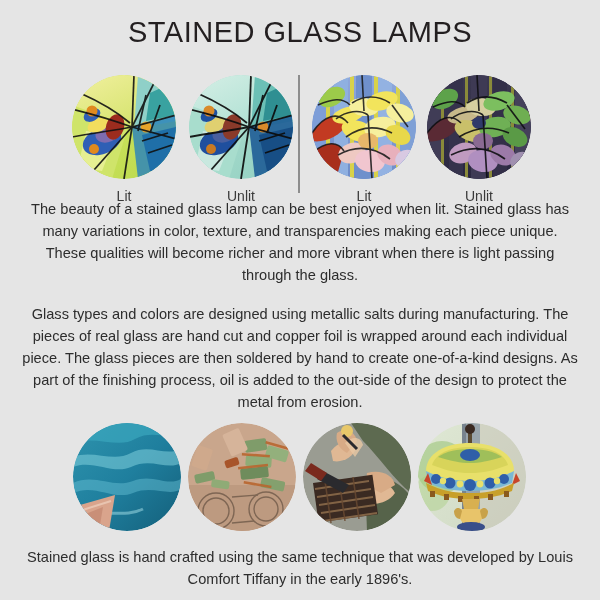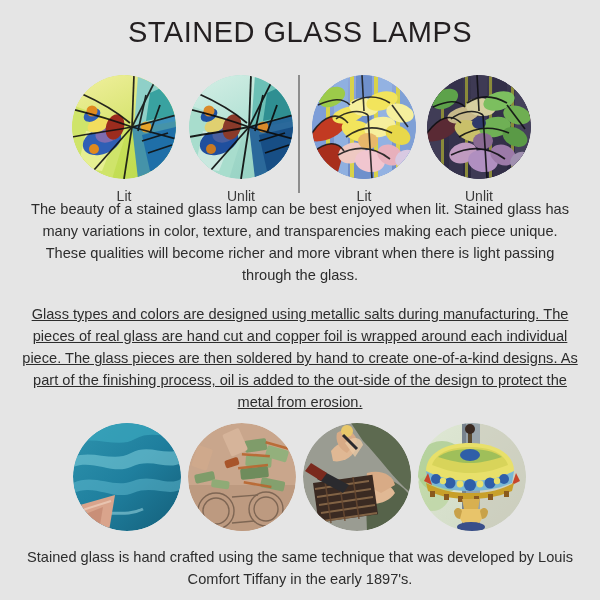--- a/index.html
+++ b/index.html
@@ -89,21 +89,21 @@
   .para {
     position: absolute;
     left: 22px;
     width: 556px;
     text-align: center;
     font-size: 14.6px;
     line-height: 22px;
     color: #2d2d2d;
   }
   .para-1 { top: 192px; margin-top: 6px; }
-  .para-2 { top: 303px; text-decoration: underline; }
+  .para-2 { top: 303px; }
   .para-3 { top: 546px; }
 
   
   .process-row {
     position: absolute;
     top: 423px;
     left: 0;
     width: 600px;
     height: 110px;
   }
@@ -527,15 +527,15 @@
             <path d="M40 86 C40 96 46 104 53 104 C60 104 66 96 66 86 Z" fill="#e8c46a"></path>
             <path d="M36 88 C38 84 42 84 44 88 L42 96 C38 96 36 92 36 88 Z" fill="#c8a24a"></path>
             <path d="M70 88 C68 84 64 84 62 88 L64 96 C68 96 70 92 70 88 Z" fill="#c8a24a"></path>
             <ellipse cx="53" cy="104" rx="14" ry="5" fill="#3a4f8a"></ellipse>
           </g>
         </svg>
       </div>
     </div>
   </div>
 
-  <p class="para para-3">Stained glass is hand crafted using the same technique that was developed by Louis Comfort Tiffany in the early 1897's.</p>
+  <p class="para para-3">Stained glass is hand crafted using the same technique that was developed by Louis Comfort Tiffany in the early 1896's.</p>
 
 </div>
 
 </body></html>

